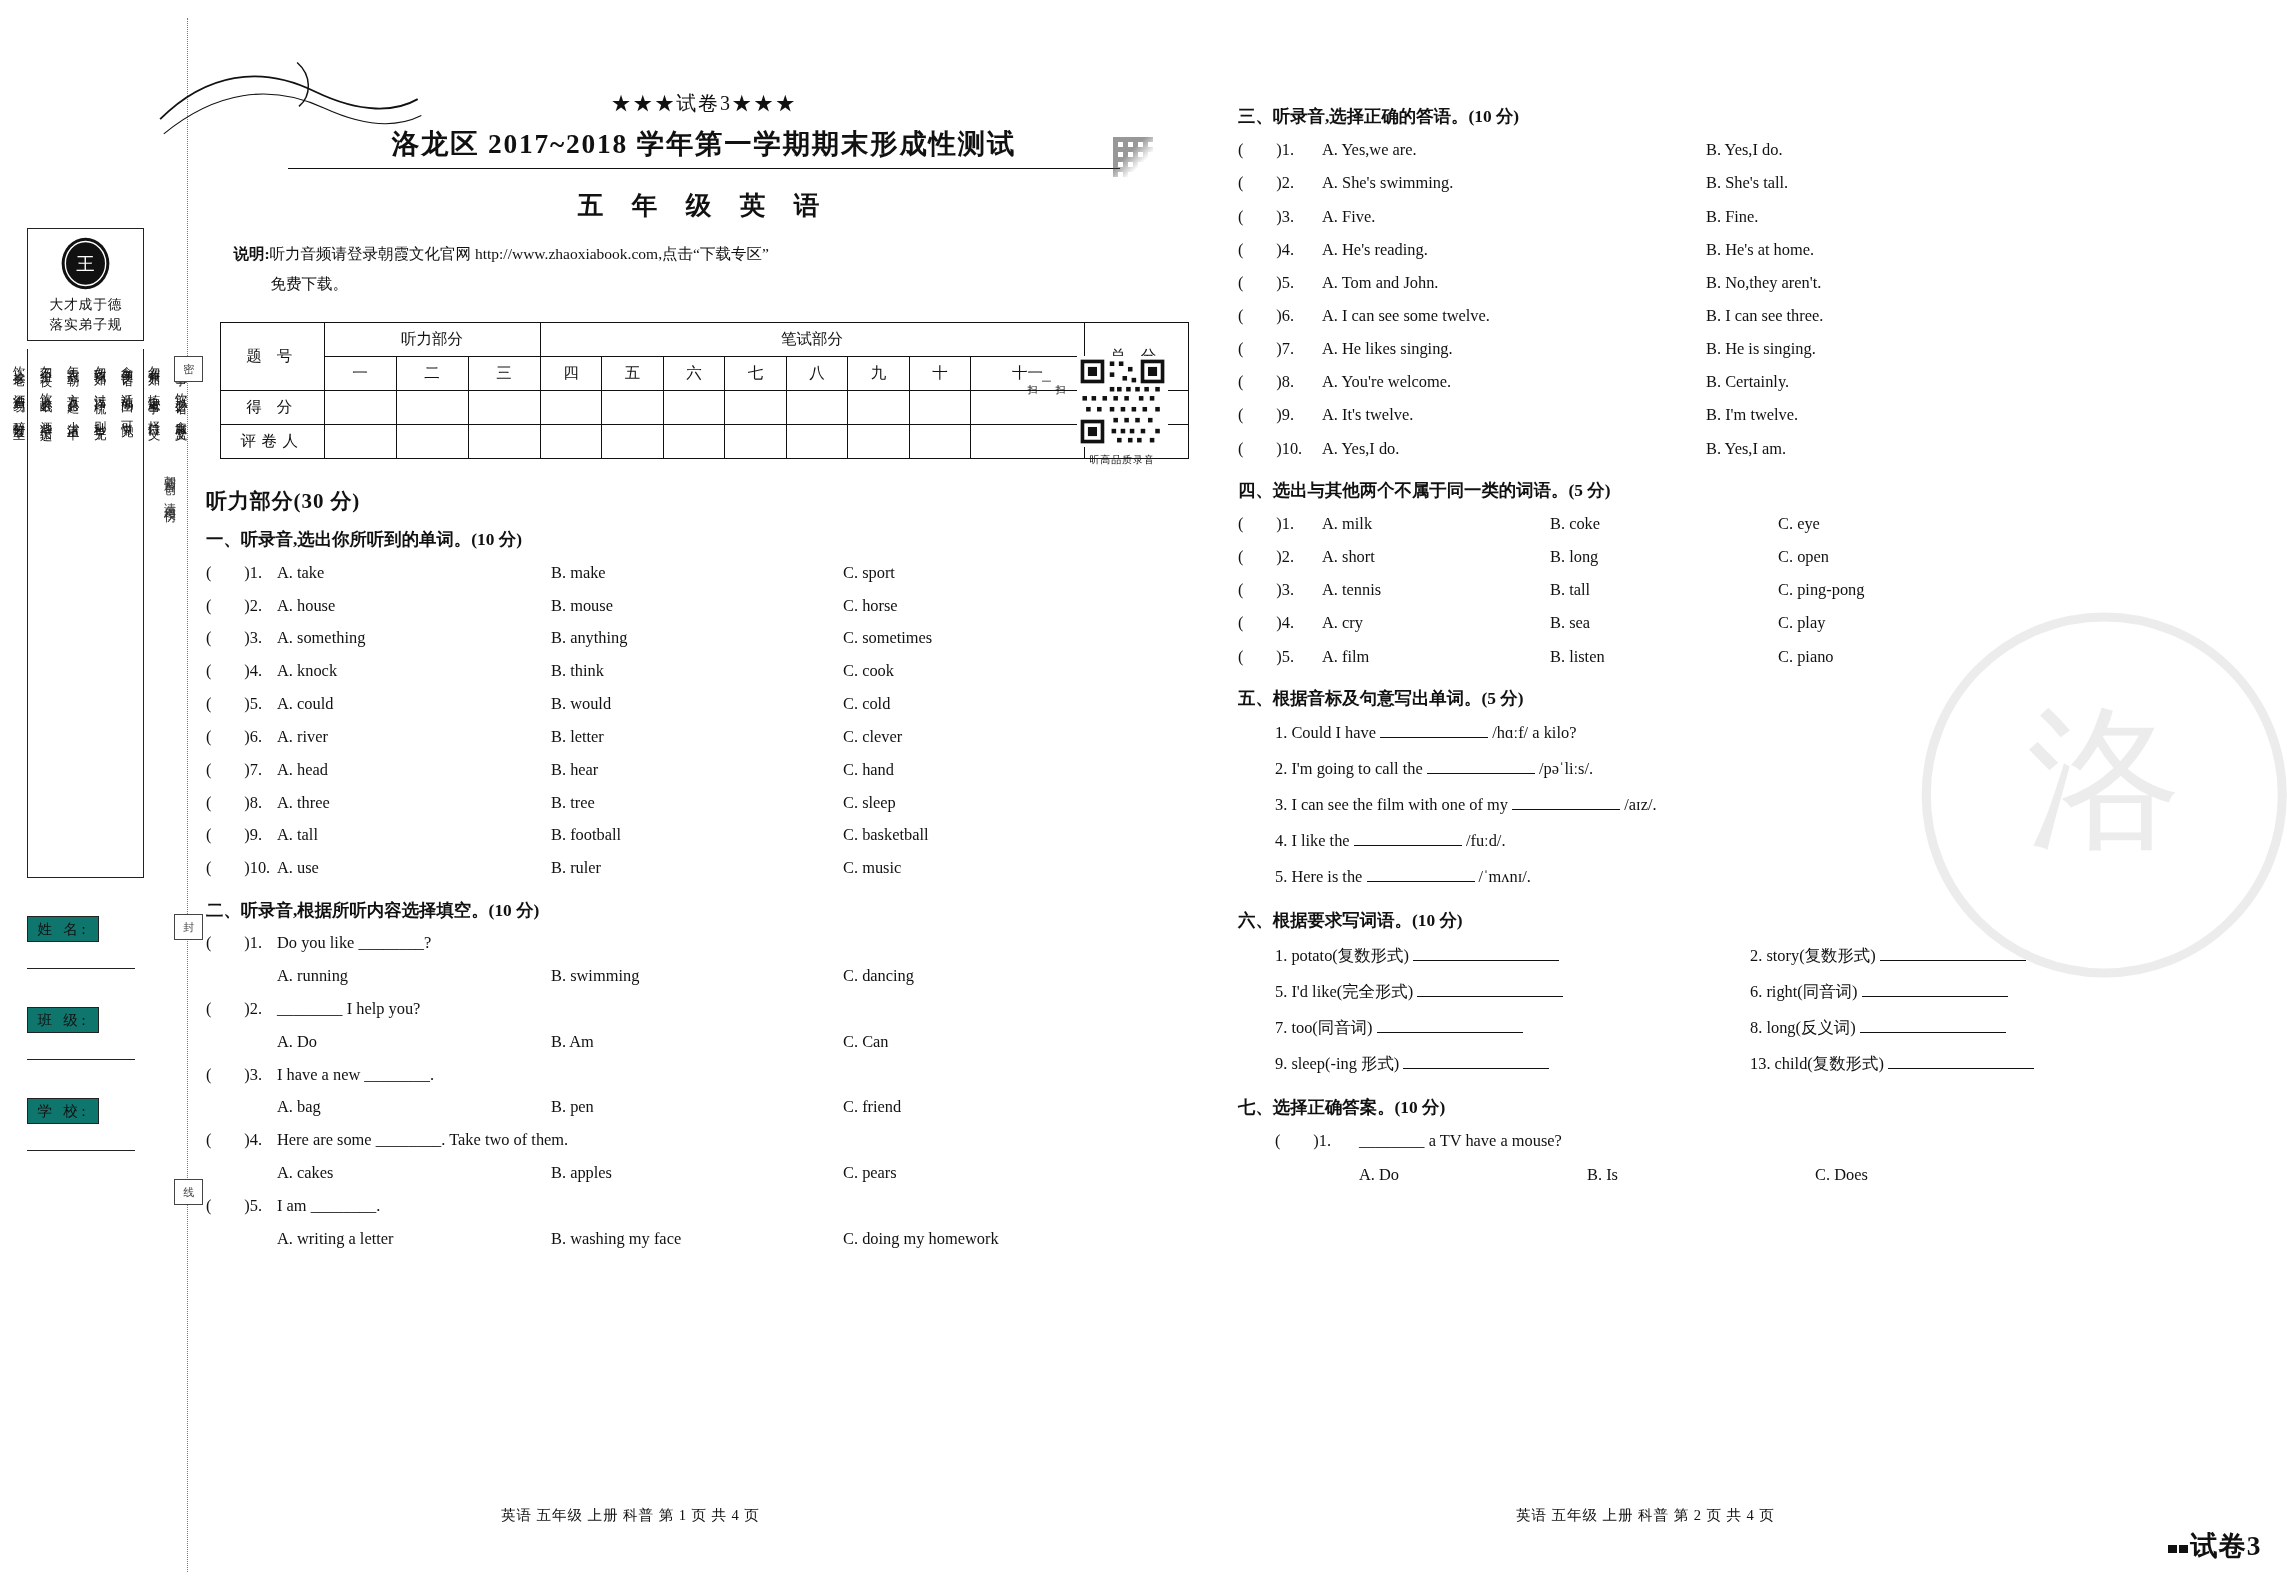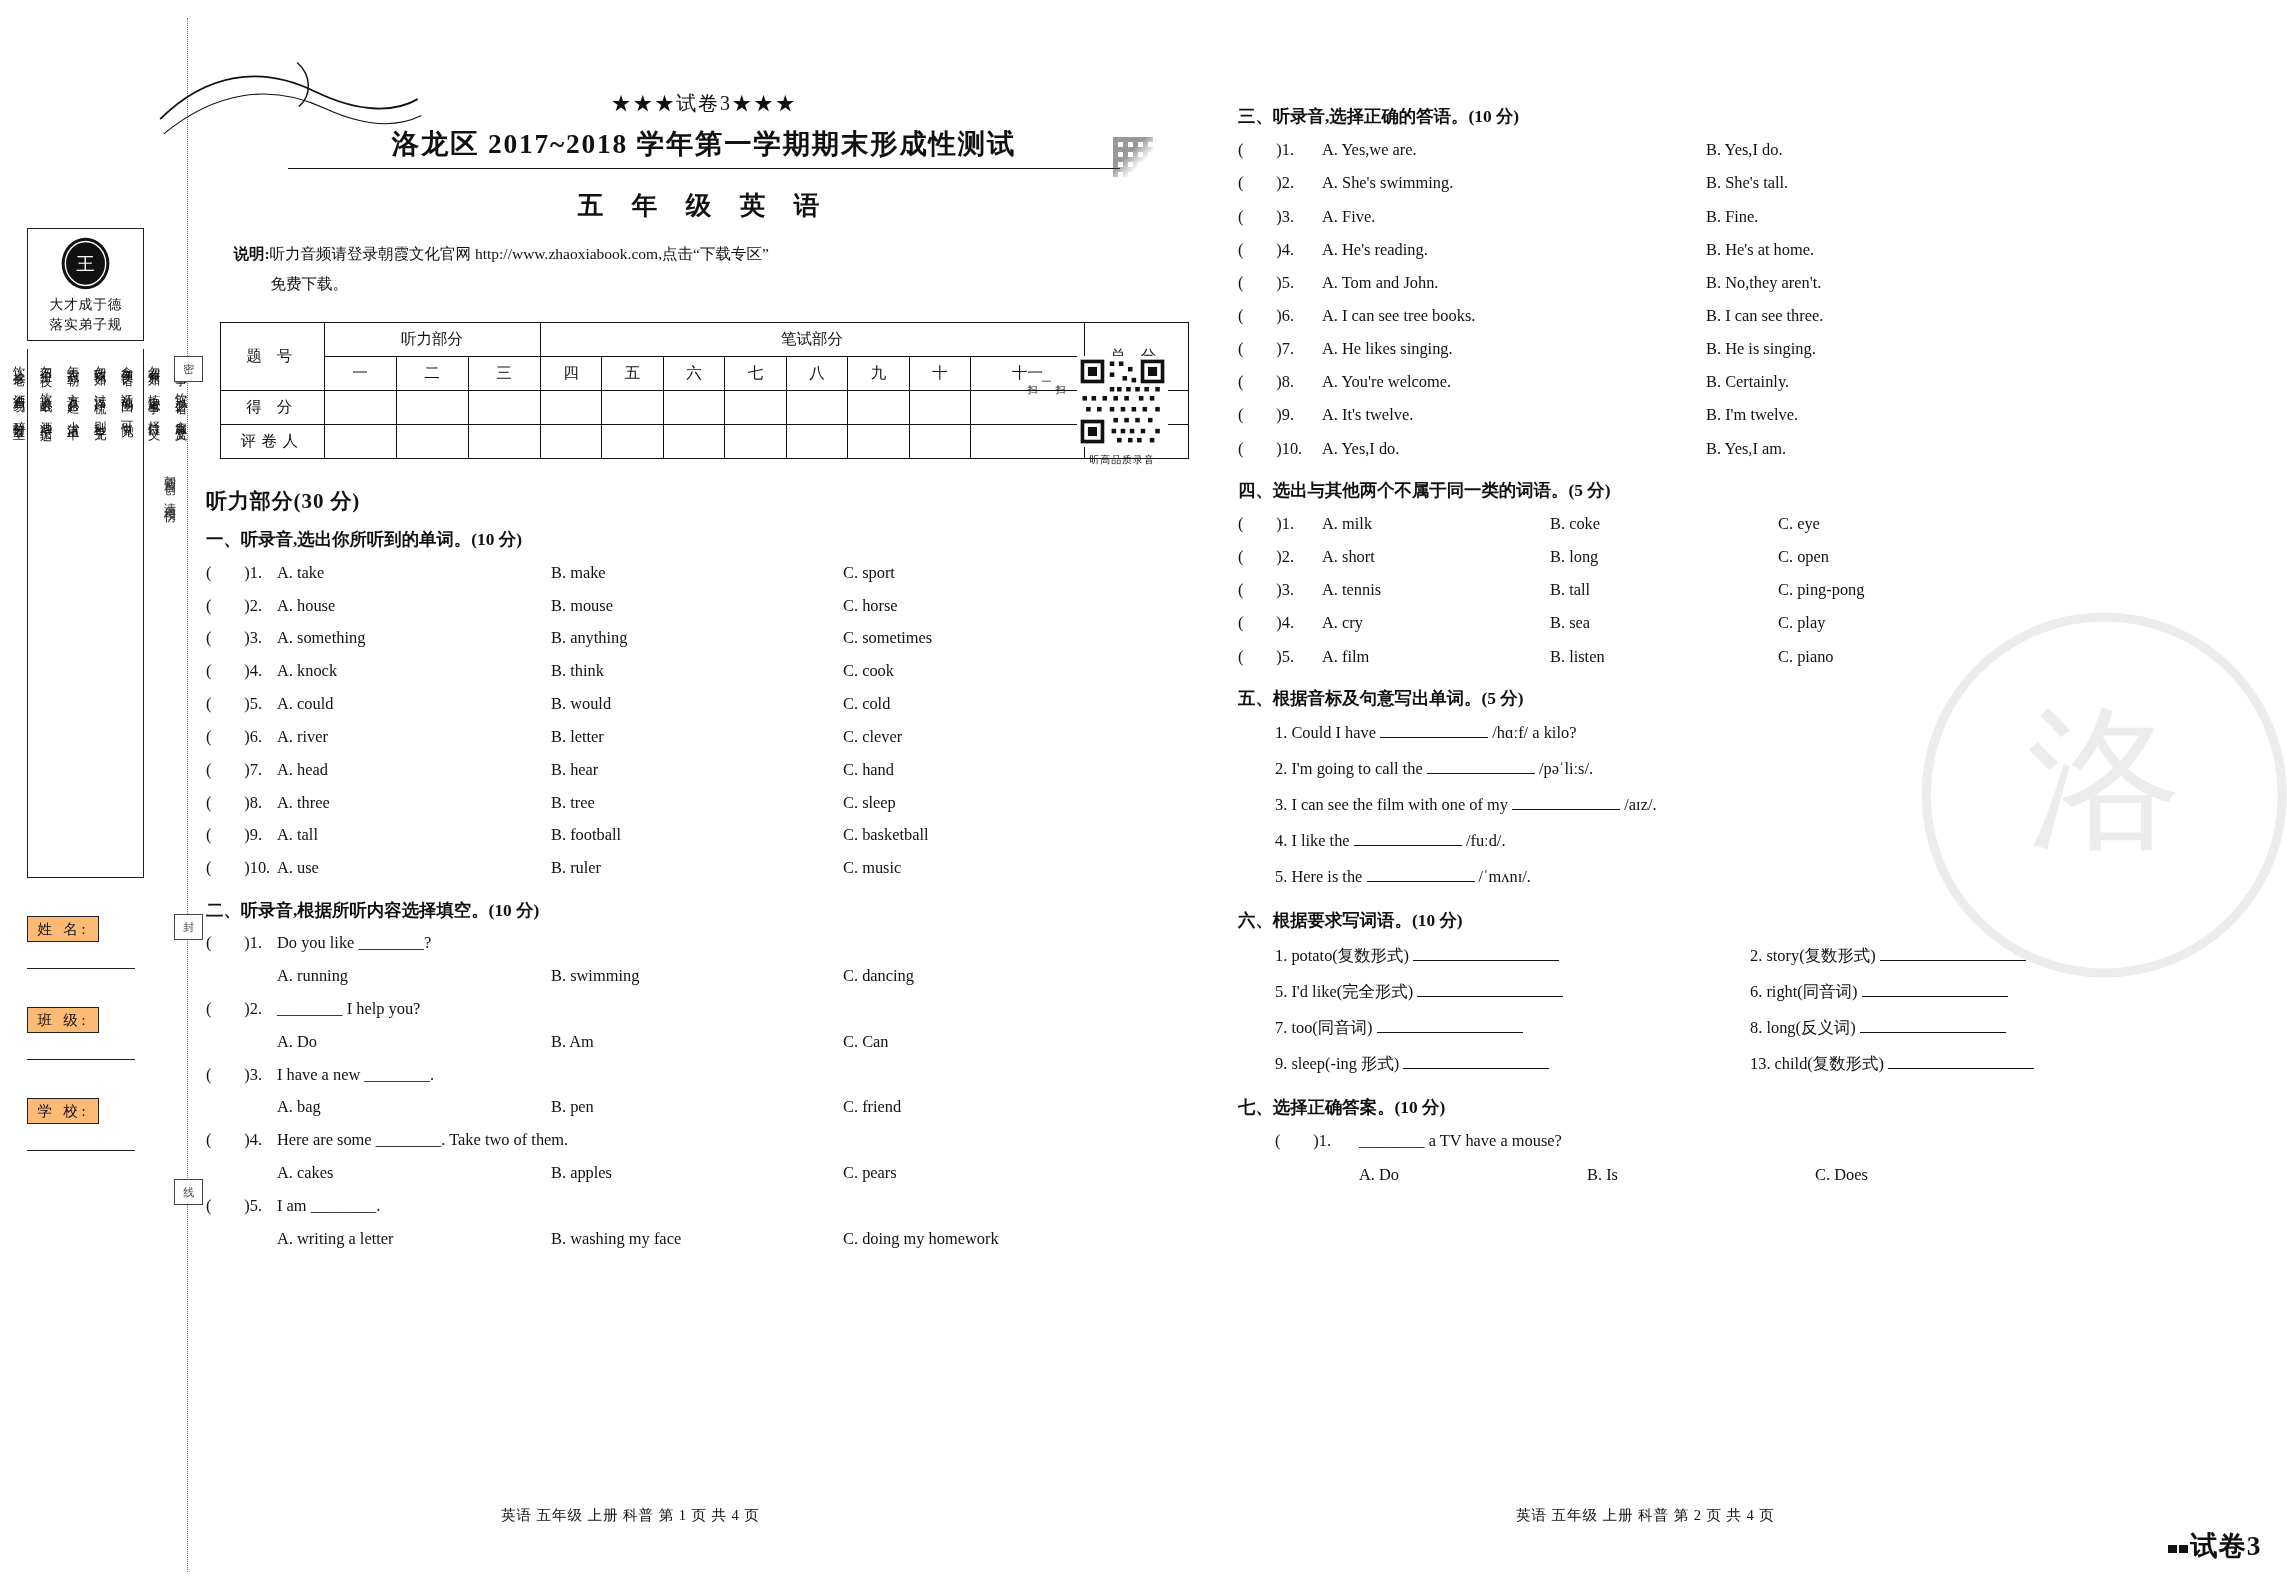--- a/index.html
+++ b/index.html
@@ -31,21 +31,21 @@
     display:flex;flex-direction:row-reverse;justify-content:center;gap:5.5px;
     box-sizing:border-box;width:117px;
   }
   .poem-col{
     writing-mode:vertical-rl;text-orientation:upright;
     font-size:12.3px;line-height:1.75;letter-spacing:2.7px;
     height:512px;
   }
   .side-field{margin-top:38px;width:117px;}
   .side-field .lab{
-    border:0.9px solid #222;display:inline-block;padding:2.7px 9.1px;font-size:14.6px;letter-spacing:3.7px;background:#fdba74;
+    border:0.9px solid #222;display:inline-block;padding:2.7px 9.1px;font-size:14.6px;letter-spacing:3.7px;background:#0f766e;
   }
   .side-field .rule{border-bottom:0.9px solid #222;height:25.6px;width:108px;}
 
   
   .fold{
     position:absolute;left:187px;top:18.3px;height:1554px;
     border-left:1.8px dotted #777;
   }
   .fold-mark{
     position:absolute;left:174px;width:27.4px;height:24px;
@@ -440,21 +440,21 @@
 
   <div class="col-right">
 
     <div class="q-head">三、听录音,选择正确的答语。(10 分)</div>
     <div>
       <div class="rq"><span class="pa">(　　<span>)1.</span></span><span class="a">A. Yes,we are.</span><span class="b">B. Yes,I do.</span></div>
       <div class="rq"><span class="pa">(　　<span>)2.</span></span><span class="a">A. She's swimming.</span><span class="b">B. She's tall.</span></div>
       <div class="rq"><span class="pa">(　　<span>)3.</span></span><span class="a">A. Five.</span><span class="b">B. Fine.</span></div>
       <div class="rq"><span class="pa">(　　<span>)4.</span></span><span class="a">A. He's reading.</span><span class="b">B. He's at home.</span></div>
       <div class="rq"><span class="pa">(　　<span>)5.</span></span><span class="a">A. Tom and John.</span><span class="b">B. No,they aren't.</span></div>
-      <div class="rq"><span class="pa">(　　<span>)6.</span></span><span class="a">A. I can see tree books.</span><span class="b">B. I can see three.</span></div>
+      <div class="rq"><span class="pa">(　　<span>)6.</span></span><span class="a">A. I can see some twelve.</span><span class="b">B. I can see three.</span></div>
       <div class="rq"><span class="pa">(　　<span>)7.</span></span><span class="a">A. He likes singing.</span><span class="b">B. He is singing.</span></div>
       <div class="rq"><span class="pa">(　　<span>)8.</span></span><span class="a">A. You're welcome.</span><span class="b">B. Certainly.</span></div>
       <div class="rq"><span class="pa">(　　<span>)9.</span></span><span class="a">A. It's twelve.</span><span class="b">B. I'm twelve.</span></div>
       <div class="rq"><span class="pa">(　　<span>)10.</span></span><span class="a">A. Yes,I do.</span><span class="b">B. Yes,I am.</span></div>
     </div>
 
 
     <div class="q-head">四、选出与其他两个不属于同一类的词语。(5 分)</div>
     <div class="cls">
       <div class="rq"><span class="pa">(　　<span>)1.</span></span><span class="a">A. milk</span><span class="b">B. coke</span><span class="c">C. eye</span></div>

